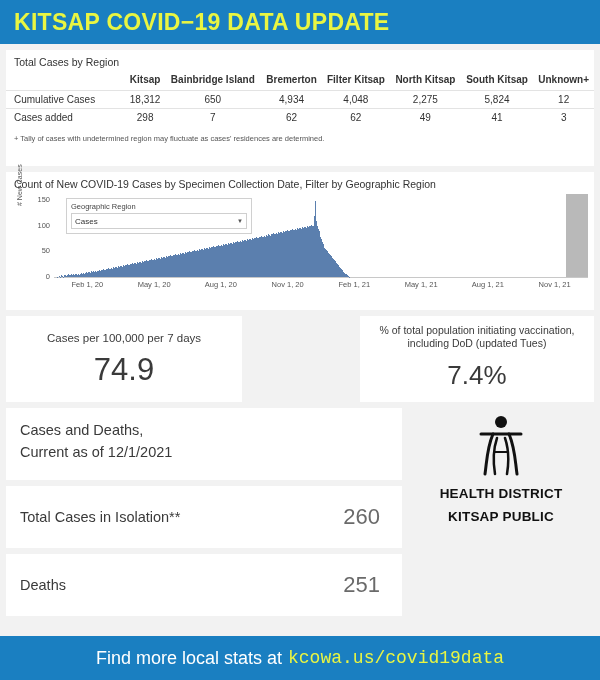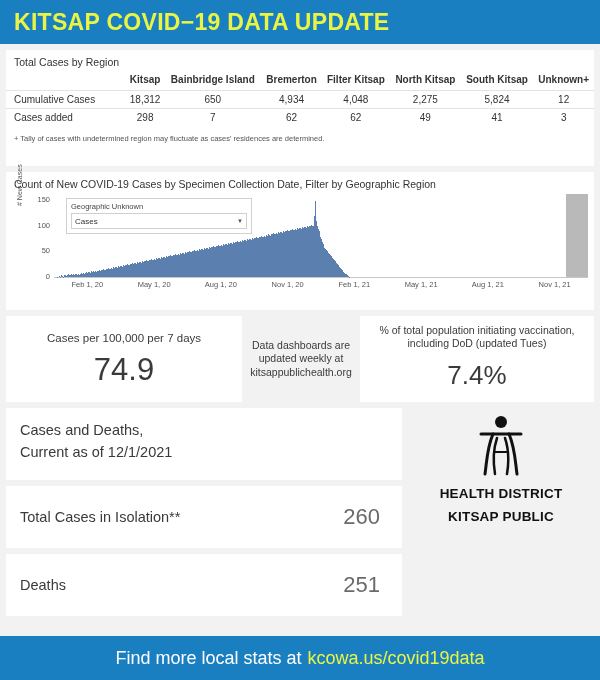--- a/index.html
+++ b/index.html
@@ -320,20 +320,21 @@
     justify-content: center;
   }
   .footer-text {
     color: #ffffff;
     font-size: 18px;
   }
   .footer-link {
     color: #e9f542;
     font-size: 18px;
     margin-left: 6px;
+    font-family: Liberation Mono, monospace;
   }
 </style>
 </head>
 <body>
 
 <div class="page">
 
   <div class="header">
     <div class="header-title">KITSAP COVID−19 DATA UPDATE</div>
   </div>
@@ -1063,35 +1064,34 @@
           <div class="xtick" style="left: 6.25%;">Feb 1, 20</div>
           <div class="xtick" style="left: 18.75%;">May 1, 20</div>
           <div class="xtick" style="left: 31.25%;">Aug 1, 20</div>
           <div class="xtick" style="left: 43.75%;">Nov 1, 20</div>
           <div class="xtick" style="left: 56.25%;">Feb 1, 21</div>
           <div class="xtick" style="left: 68.75%;">May 1, 21</div>
           <div class="xtick" style="left: 81.25%;">Aug 1, 21</div>
           <div class="xtick" style="left: 93.75%;">Nov 1, 21</div>
         </div>
       <div class="filter-box">
-        <div class="filter-label">Geographic Unknown</div>
+        <div class="filter-label">Geographic Region</div>
         <div class="filter-select">
           <span>Cases</span>
           <span class="caret">▼</span>
         </div>
       </div>
     </div>
   </div>
 
   <div class="panel stat-left">
     <div class="stat-label">Cases per 100,000 per 7 days</div>
     <div class="stat-value">74.9</div>
   </div>
 
-  <div class="stat-mid">Data dashboards are updated weekly at kitsappublichealth.org</div>
 
   <div class="panel stat-right">
     <div class="stat-label">% of total population initiating vaccination, including DoD (updated Tues)</div>
     <div class="stat-value">7.4%</div>
   </div>
 
   <div class="panel asof-panel">
     <div class="asof-line">Cases and Deaths,</div>
     <div class="asof-line">Current as of 12/1/2021</div>
   </div>

